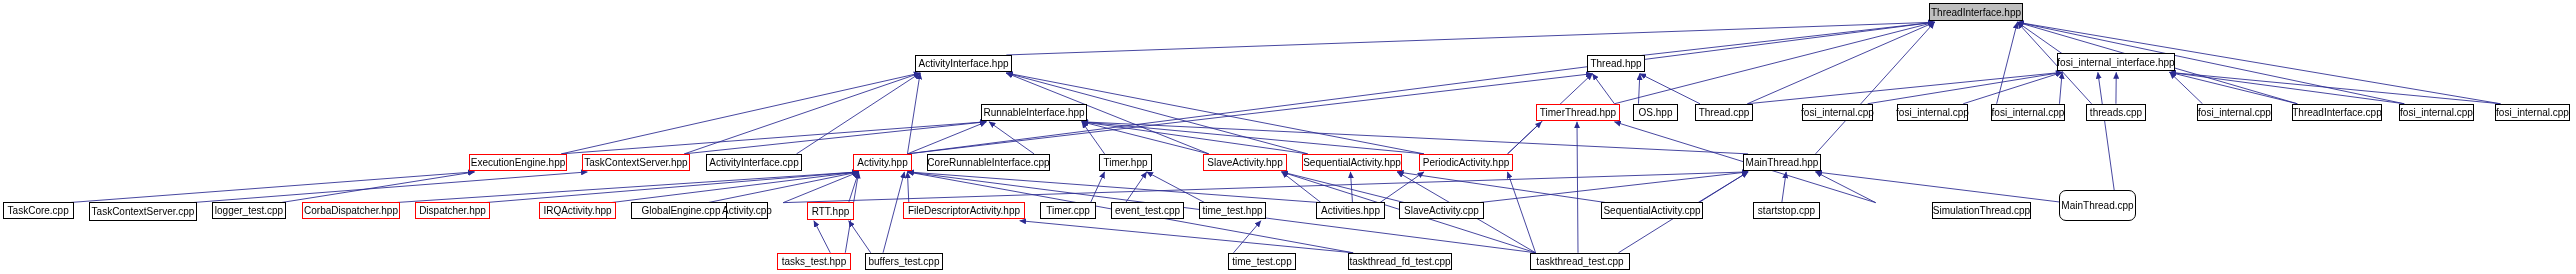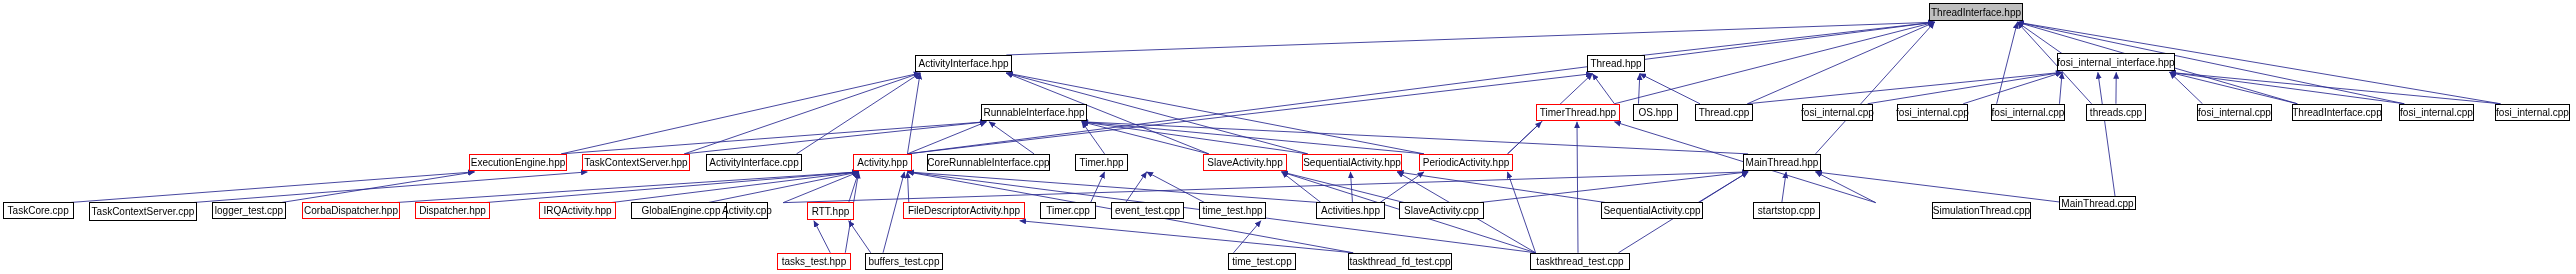--- a/index.html
+++ b/index.html
@@ -123,21 +123,21 @@
       <div class="node normal" style="left: 2086px; top: 104px; width: 60px; height: 17.4px;">threads.cpp</div>
       <div class="node normal" style="left: 2197px; top: 104px; width: 75px; height: 17.4px;">fosi_internal.cpp</div>
       <div class="node normal" style="left: 2292px; top: 104px; width: 90px; height: 17.4px;">ThreadInterface.cpp</div>
       <div class="node normal" style="left: 2399px; top: 104px; width: 75px; height: 17.4px;">fosi_internal.cpp</div>
       <div class="node normal" style="left: 2495px; top: 104px; width: 75px; height: 17.4px;">fosi_internal.cpp</div>
       <div class="node red" style="left: 469px; top: 154px; width: 98px; height: 17.4px;">ExecutionEngine.hpp</div>
       <div class="node red" style="left: 582px; top: 154px; width: 108px; height: 17.4px;">TaskContextServer.hpp</div>
       <div class="node normal" style="left: 706px; top: 154px; width: 96px; height: 17.4px;">ActivityInterface.cpp</div>
       <div class="node red" style="left: 853px; top: 154px; width: 59px; height: 17.4px;">Activity.hpp</div>
       <div class="node normal" style="left: 927px; top: 154px; width: 123px; height: 17.4px;">CoreRunnableInterface.cpp</div>
-      <div class="node normal" style="left: 1075px; top: 154px; width: 53px; height: 17.4px;">Timer.hpp</div>
+      <div class="node normal" style="left: 1099px; top: 154px; width: 53px; height: 17.4px;">Timer.hpp</div>
       <div class="node red" style="left: 1203px; top: 154px; width: 84px; height: 17.4px;">SlaveActivity.hpp</div>
       <div class="node red" style="left: 1302px; top: 154px; width: 100px; height: 17.4px;">SequentialActivity.hpp</div>
       <div class="node red" style="left: 1419px; top: 154px; width: 94px; height: 17.4px;">PeriodicActivity.hpp</div>
       <div class="node normal" style="left: 1743px; top: 154px; width: 78px; height: 17.4px;">MainThread.hpp</div>
       <div class="node normal" style="left: 2.7px; top: 202px; width: 71px; height: 17.4px;">TaskCore.cpp</div>
       <div class="node normal" style="left: 89px; top: 202px; width: 108px; height: 19px;">TaskContextServer.cpp</div>
       <div class="node normal" style="left: 212px; top: 202px; width: 74px; height: 17.4px;">logger_test.cpp</div>
       <div class="node red" style="left: 302px; top: 202px; width: 98px; height: 17.4px;">CorbaDispatcher.hpp</div>
       <div class="node red" style="left: 415px; top: 202px; width: 75px; height: 17.4px;">Dispatcher.hpp</div>
       <div class="node red" style="left: 539px; top: 202px; width: 77px; height: 17.4px;">IRQActivity.hpp</div>
@@ -146,21 +146,21 @@
       <div class="node red" style="left: 807px; top: 202px; width: 47px; height: 18px;">RTT.hpp</div>
       <div class="node red" style="left: 903px; top: 202px; width: 122px; height: 17.4px;">FileDescriptorActivity.hpp</div>
       <div class="node normal" style="left: 1040px; top: 202px; width: 56px; height: 17.4px;">Timer.cpp</div>
       <div class="node normal" style="left: 1111px; top: 202px; width: 73px; height: 17.4px;">event_test.cpp</div>
       <div class="node normal" style="left: 1199px; top: 202px; width: 67px; height: 17.4px;">time_test.hpp</div>
       <div class="node normal" style="left: 1316px; top: 202px; width: 69px; height: 17.4px;">Activities.hpp</div>
       <div class="node normal" style="left: 1399px; top: 202px; width: 85px; height: 17.4px;">SlaveActivity.cpp</div>
       <div class="node normal" style="left: 1601px; top: 202px; width: 102px; height: 17.4px;">SequentialActivity.cpp</div>
       <div class="node normal" style="left: 1753px; top: 202px; width: 67px; height: 17.4px;">startstop.cpp</div>
       <div class="node normal" style="left: 1932px; top: 202px; width: 99px; height: 17.4px;">SimulationThread.cpp</div>
-      <div class="node normal" style="left: 2059px; top: 196px; width: 77px; height: 14px;">MainThread.cpp</div>
+      <div class="node normal" style="left: 2059px; top: 190px; width: 77px; height: 31px; border-radius: 7px;">MainThread.cpp</div>
       <div class="node red" style="left: 777px; top: 253px; width: 74px; height: 17.4px;">tasks_test.hpp</div>
       <div class="node normal" style="left: 865px; top: 253px; width: 78px; height: 17.4px;">buffers_test.cpp</div>
       <div class="node normal" style="left: 1228px; top: 253px; width: 68px; height: 17.4px;">time_test.cpp</div>
       <div class="node normal" style="left: 1348px; top: 253px; width: 104px; height: 17.4px;">taskthread_fd_test.cpp</div>
       <div class="node normal" style="left: 1530px; top: 253px; width: 100px; height: 17.4px;">taskthread_test.cpp</div>
     </div>
 </div>
 
 
 </body></html>

